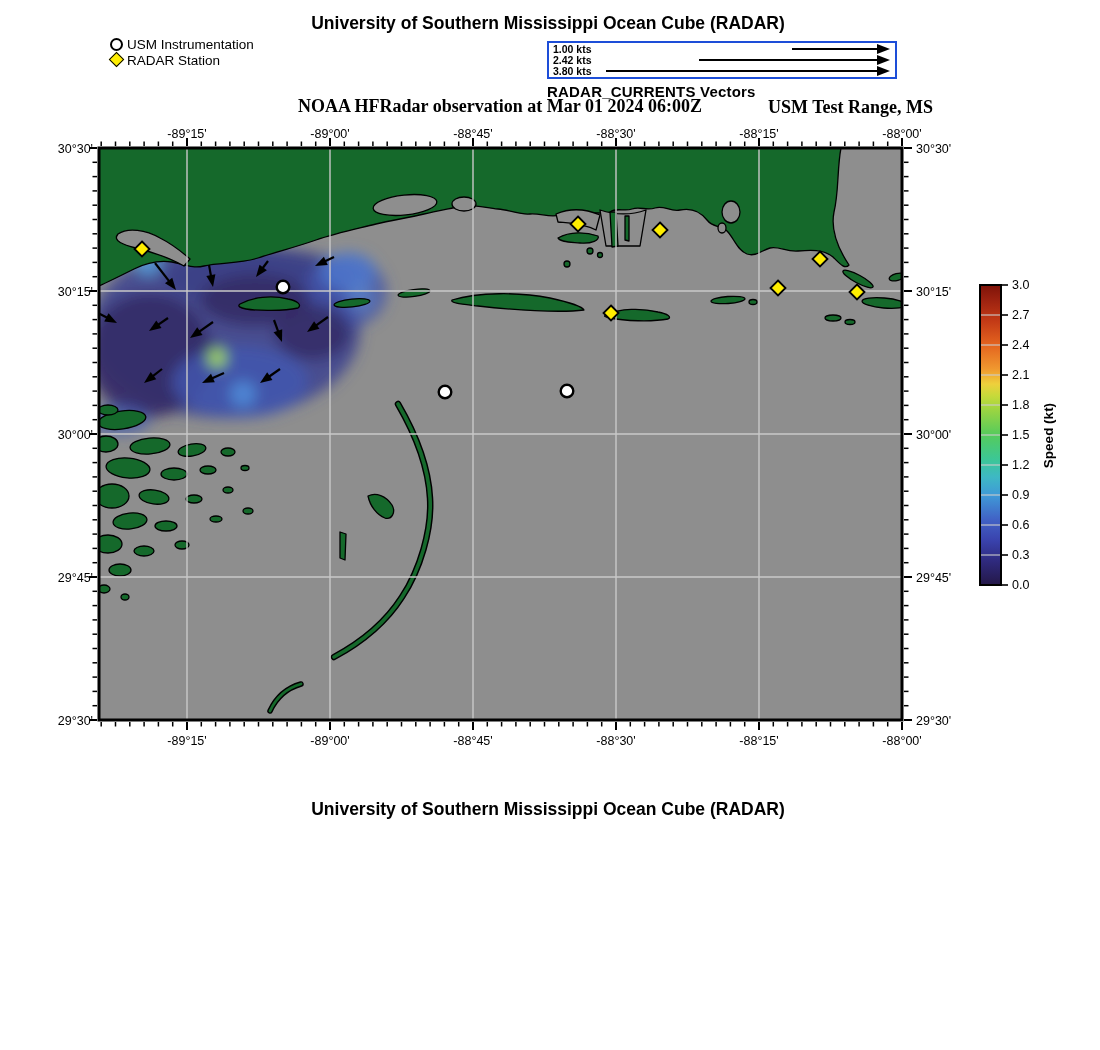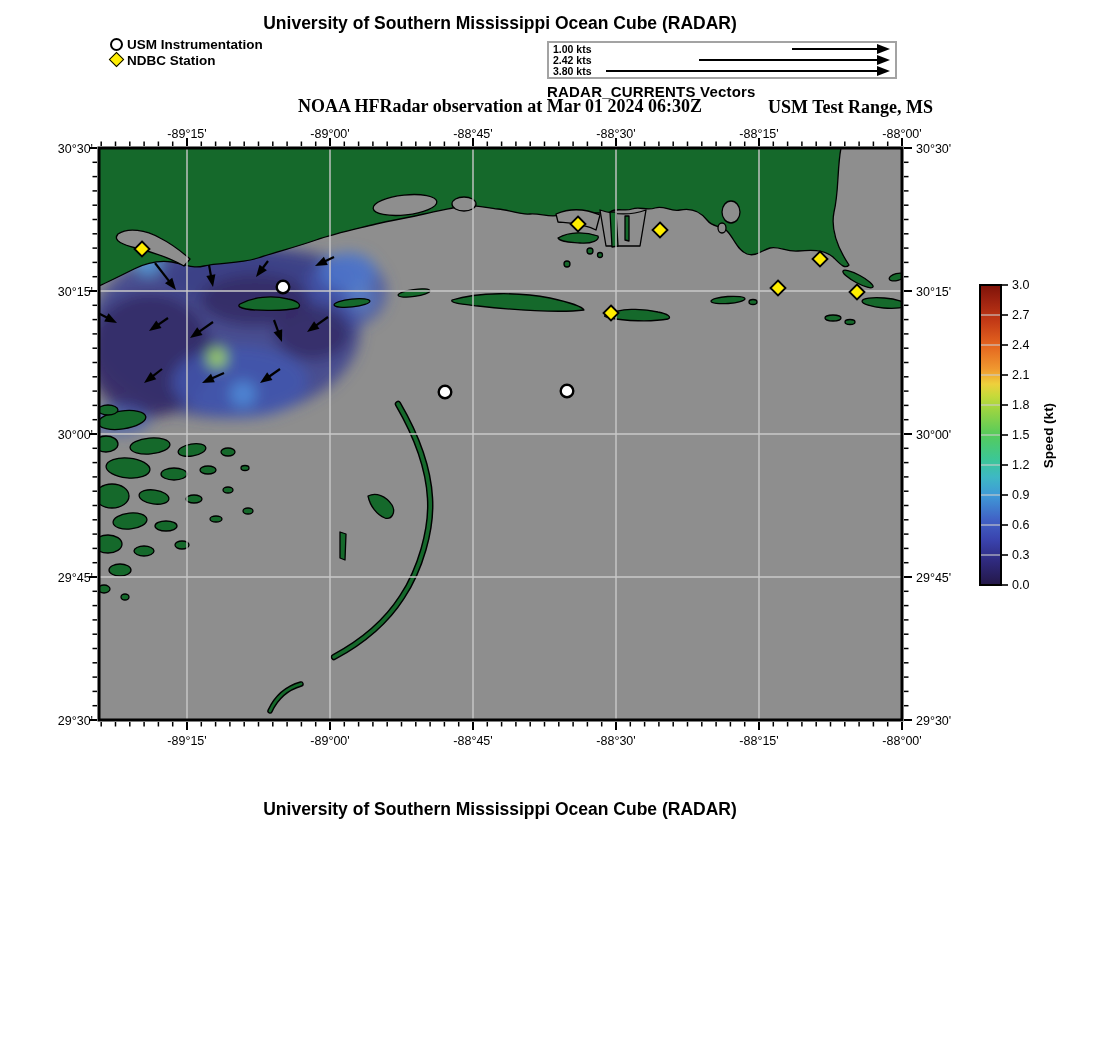--- a/index.html
+++ b/index.html
@@ -1,33 +1,33 @@
 <!DOCTYPE html>
 <html><head>
 <meta charset="utf-8">
 <style>
   html,body{margin:0;padding:0;background:#fff;}
   #page{position:relative;width:1100px;height:1050px;background:#ffffff;overflow:hidden;
         font-family:"Liberation Sans",sans-serif;color:#000;}
   .abs{position:absolute;}
-  #title-top,#title-bottom{left:0;width:1000px;text-align:center;font-size:17.5px;font-weight:bold;}
+  #title-top,#title-bottom{left:0;width:1000px;text-align:center;font-size:17.5px;font-weight:bold;padding-left:48px;}
   #title-top{top:13px;}
   #title-bottom{top:799px;}
   #subtitle{left:0;top:96px;width:1000px;text-align:center;
             font-family:"Liberation Serif",serif;font-size:18px;font-weight:bold;}
   #range-label{left:768px;top:97px;font-family:"Liberation Serif",serif;font-size:18px;font-weight:bold;}
   
   #legend{left:110px;top:36px;}
   .lg-row{display:flex;align-items:center;height:16px;}
   .lg-icon{width:13px;height:13px;margin-right:4px;flex:0 0 auto;}
   .lg-circle{border:2.2px solid #000;border-radius:50%;background:#fff;width:9px;height:9px;}
   .lg-diamond{width:9px;height:9px;background:#ffee00;border:1.6px solid #000;transform:rotate(45deg);margin-left:1px;}
-  .lg-label{font-size:13.5px;font-weight:bold;white-space:nowrap;}
+  .lg-label{font-size:13.5px;font-weight:normal;white-space:nowrap;}
   
-  #vector-box{left:547px;top:41px;width:350px;height:38px;border:2px solid #a3a3a3;box-sizing:border-box;background:#fff;}
+  #vector-box{left:547px;top:41px;width:350px;height:38px;border:2px solid #1d4ed8;box-sizing:border-box;background:#fff;}
   .vs-row{position:relative;height:10.5px;margin-top:0.5px;}
   .vs-label{position:absolute;left:4px;top:0;font-size:10.5px;font-weight:bold;line-height:10.5px;}
   .vs-line{position:absolute;right:17px;top:4.5px;height:1.6px;background:#000;}
   .vs-head{position:absolute;right:5px;top:0px;width:0;height:0;
            border-left:13px solid #000;border-top:5px solid transparent;border-bottom:5px solid transparent;}
   #vector-caption{left:547px;top:83px;font-size:15px;font-weight:bold;letter-spacing:0.2px;}
   #cbar-title{left:988px;top:428px;width:120px;text-align:center;font-size:13.5px;font-weight:bold;
               transform:rotate(-90deg);}
   svg text{font-family:"Liberation Sans",sans-serif;fill:#000;}
 </style>
@@ -42,21 +42,21 @@
     <div class="lg-row">
       <span class="lg-icon">
           <span class="lg-circle" style="display:block"></span>
         </span>
       <span class="lg-label">USM Instrumentation</span>
     </div>
     <div class="lg-row">
       <span class="lg-icon">
           <span class="lg-diamond" style="display:block"></span>
         </span>
-      <span class="lg-label">NDBC Station</span>
+      <span class="lg-label">RADAR Station</span>
     </div>
   </div>
 
   <div class="abs" id="vector-box">
     <div class="vs-row">
       <span class="vs-label">1.00 kts</span>
       <span class="vs-line" style="width: 86px;"></span>
       <span class="vs-head"></span>
     </div>
     <div class="vs-row">
@@ -65,21 +65,21 @@
       <span class="vs-head"></span>
     </div>
     <div class="vs-row">
       <span class="vs-label">3.80 kts</span>
       <span class="vs-line" style="width: 272px;"></span>
       <span class="vs-head"></span>
     </div>
   </div>
   <div class="abs" id="vector-caption">RADAR_CURRENTS Vectors</div>
 
-  <div class="abs" id="subtitle">NOAA HFRadar observation at Mar 01 2024 06:30Z</div>
+  <div class="abs" id="subtitle">NOAA HFRadar observation at Mar 01 2024 06:00Z</div>
   <div class="abs" id="range-label">USM Test Range, MS</div>
 
   <svg class="abs" id="fig-svg" style="left:0;top:0" width="1100" height="1050" viewBox="0 0 1100 1050">
     <defs>
       <clipPath id="map-clip">
           <rect x="99" y="148" width="803" height="572"></rect>
         </clipPath>
       <filter id="blob-blur" x="-30%" y="-30%" width="160%" height="160%">
         <feGaussianBlur stdDeviation="7"></feGaussianBlur>
       </filter>

